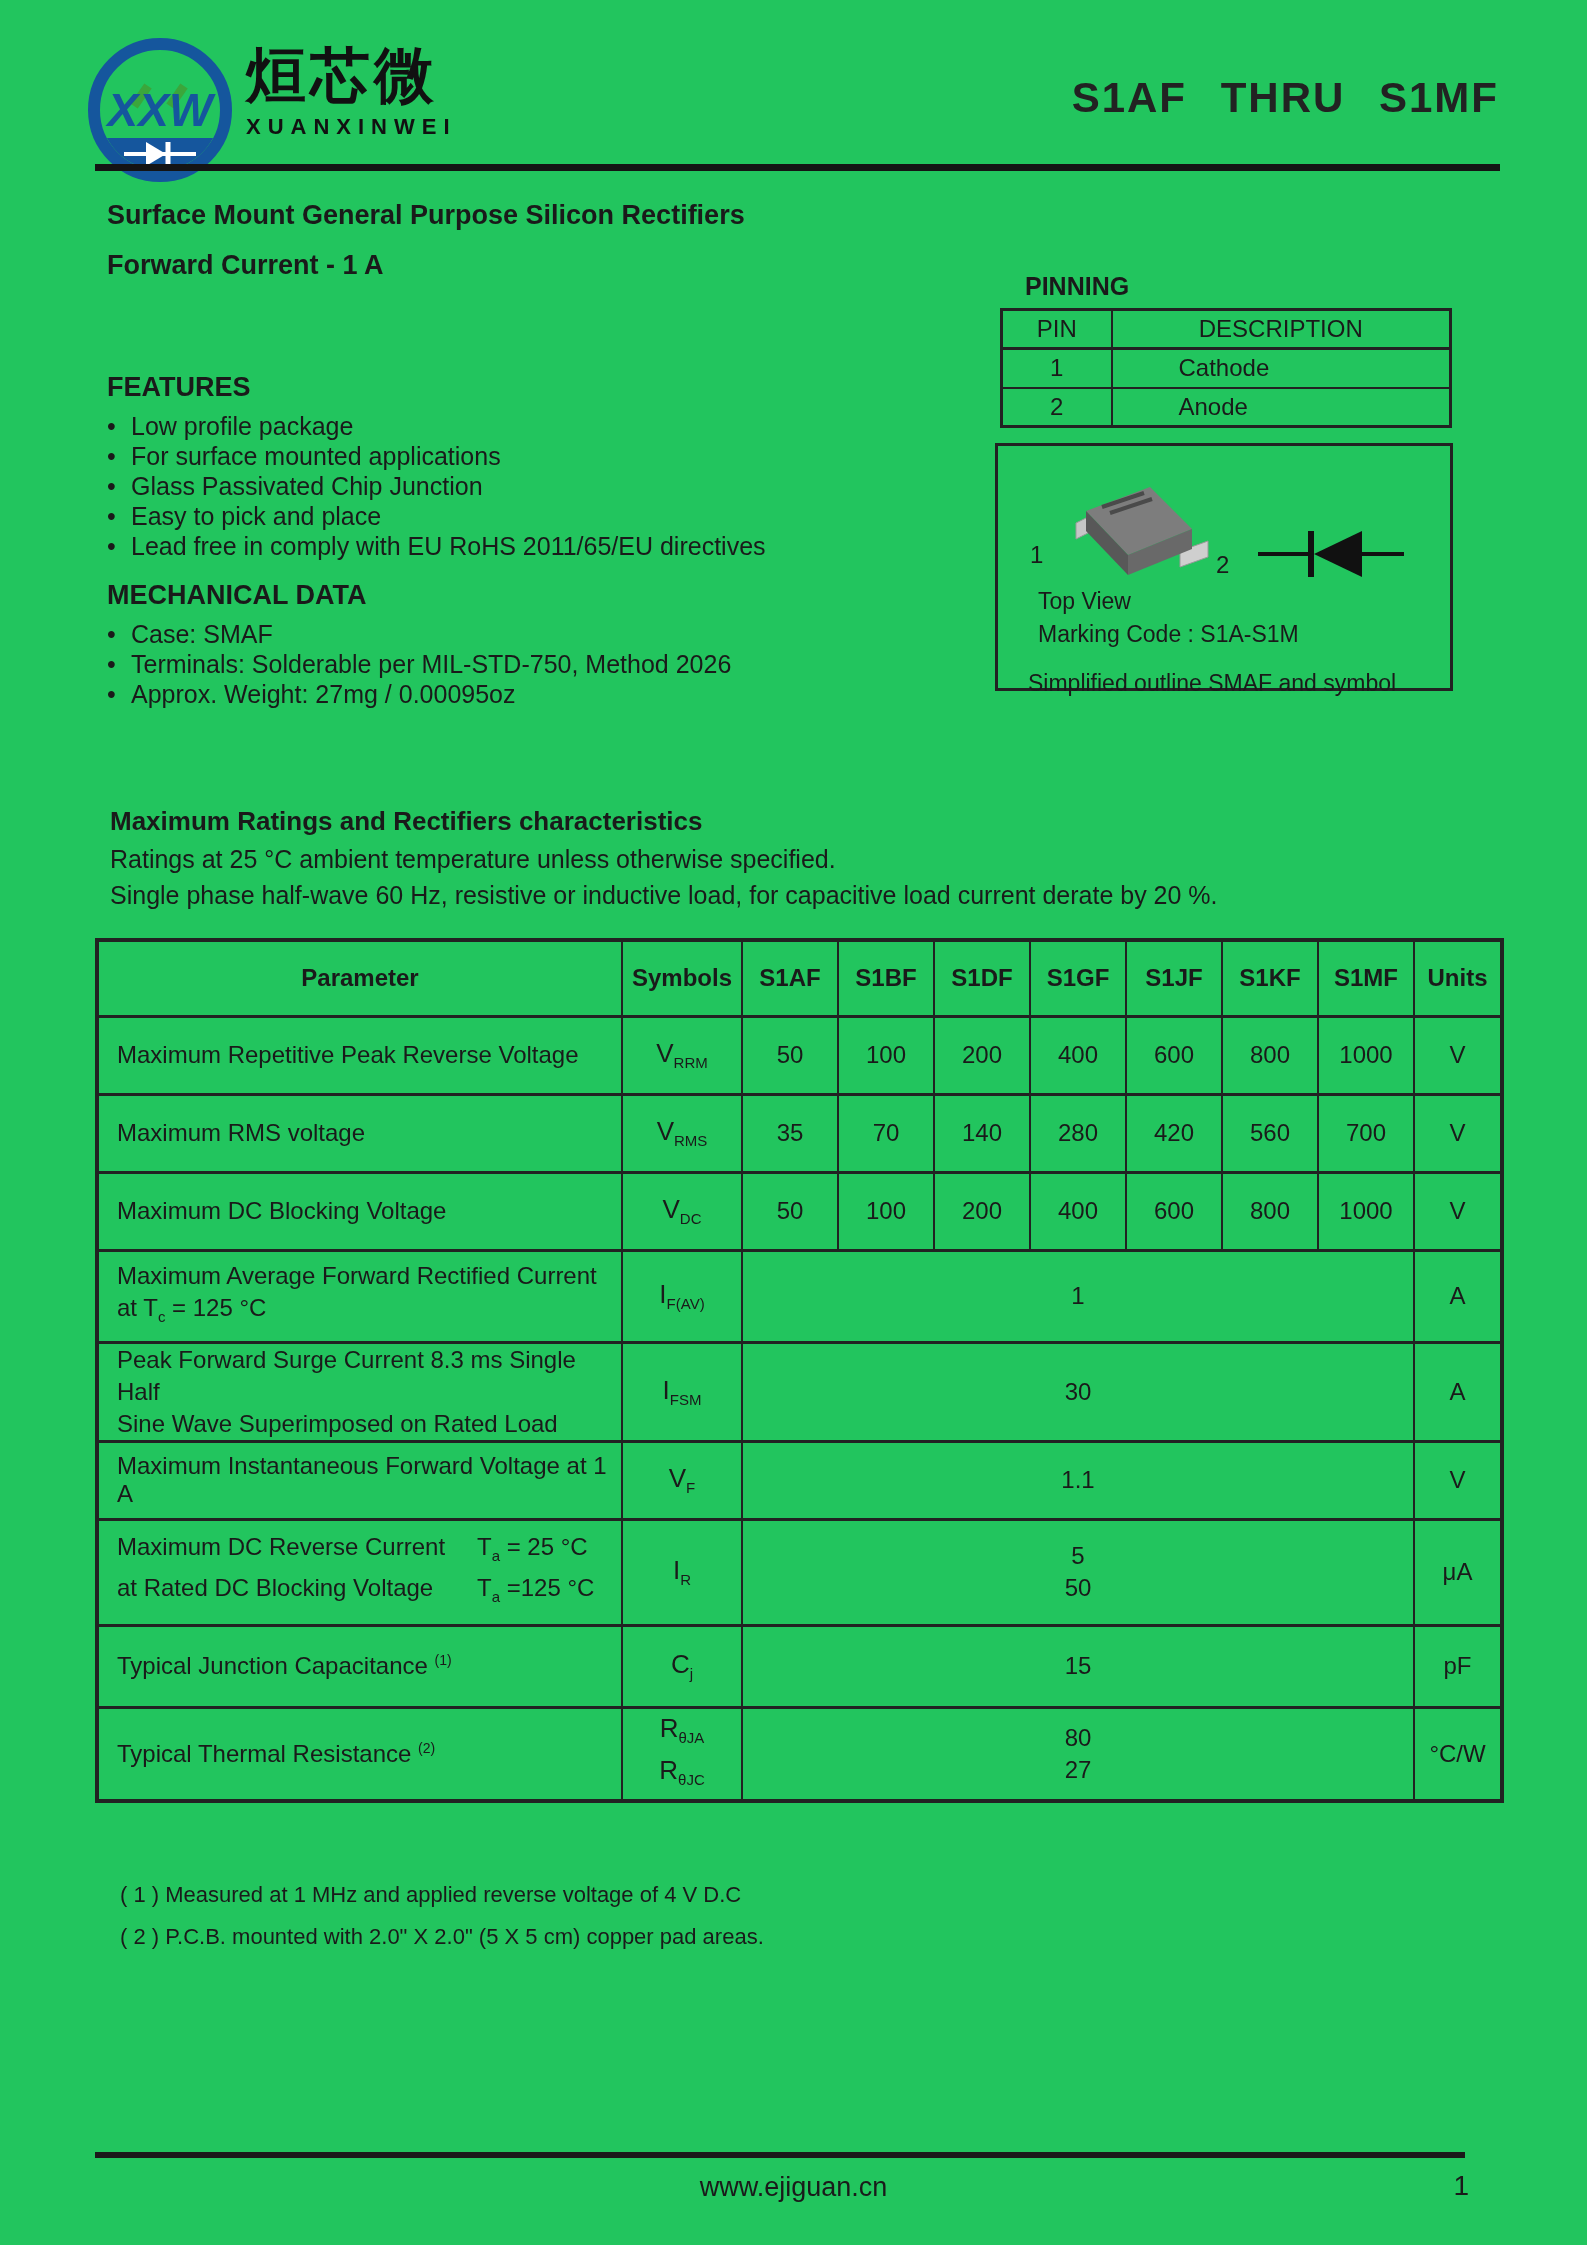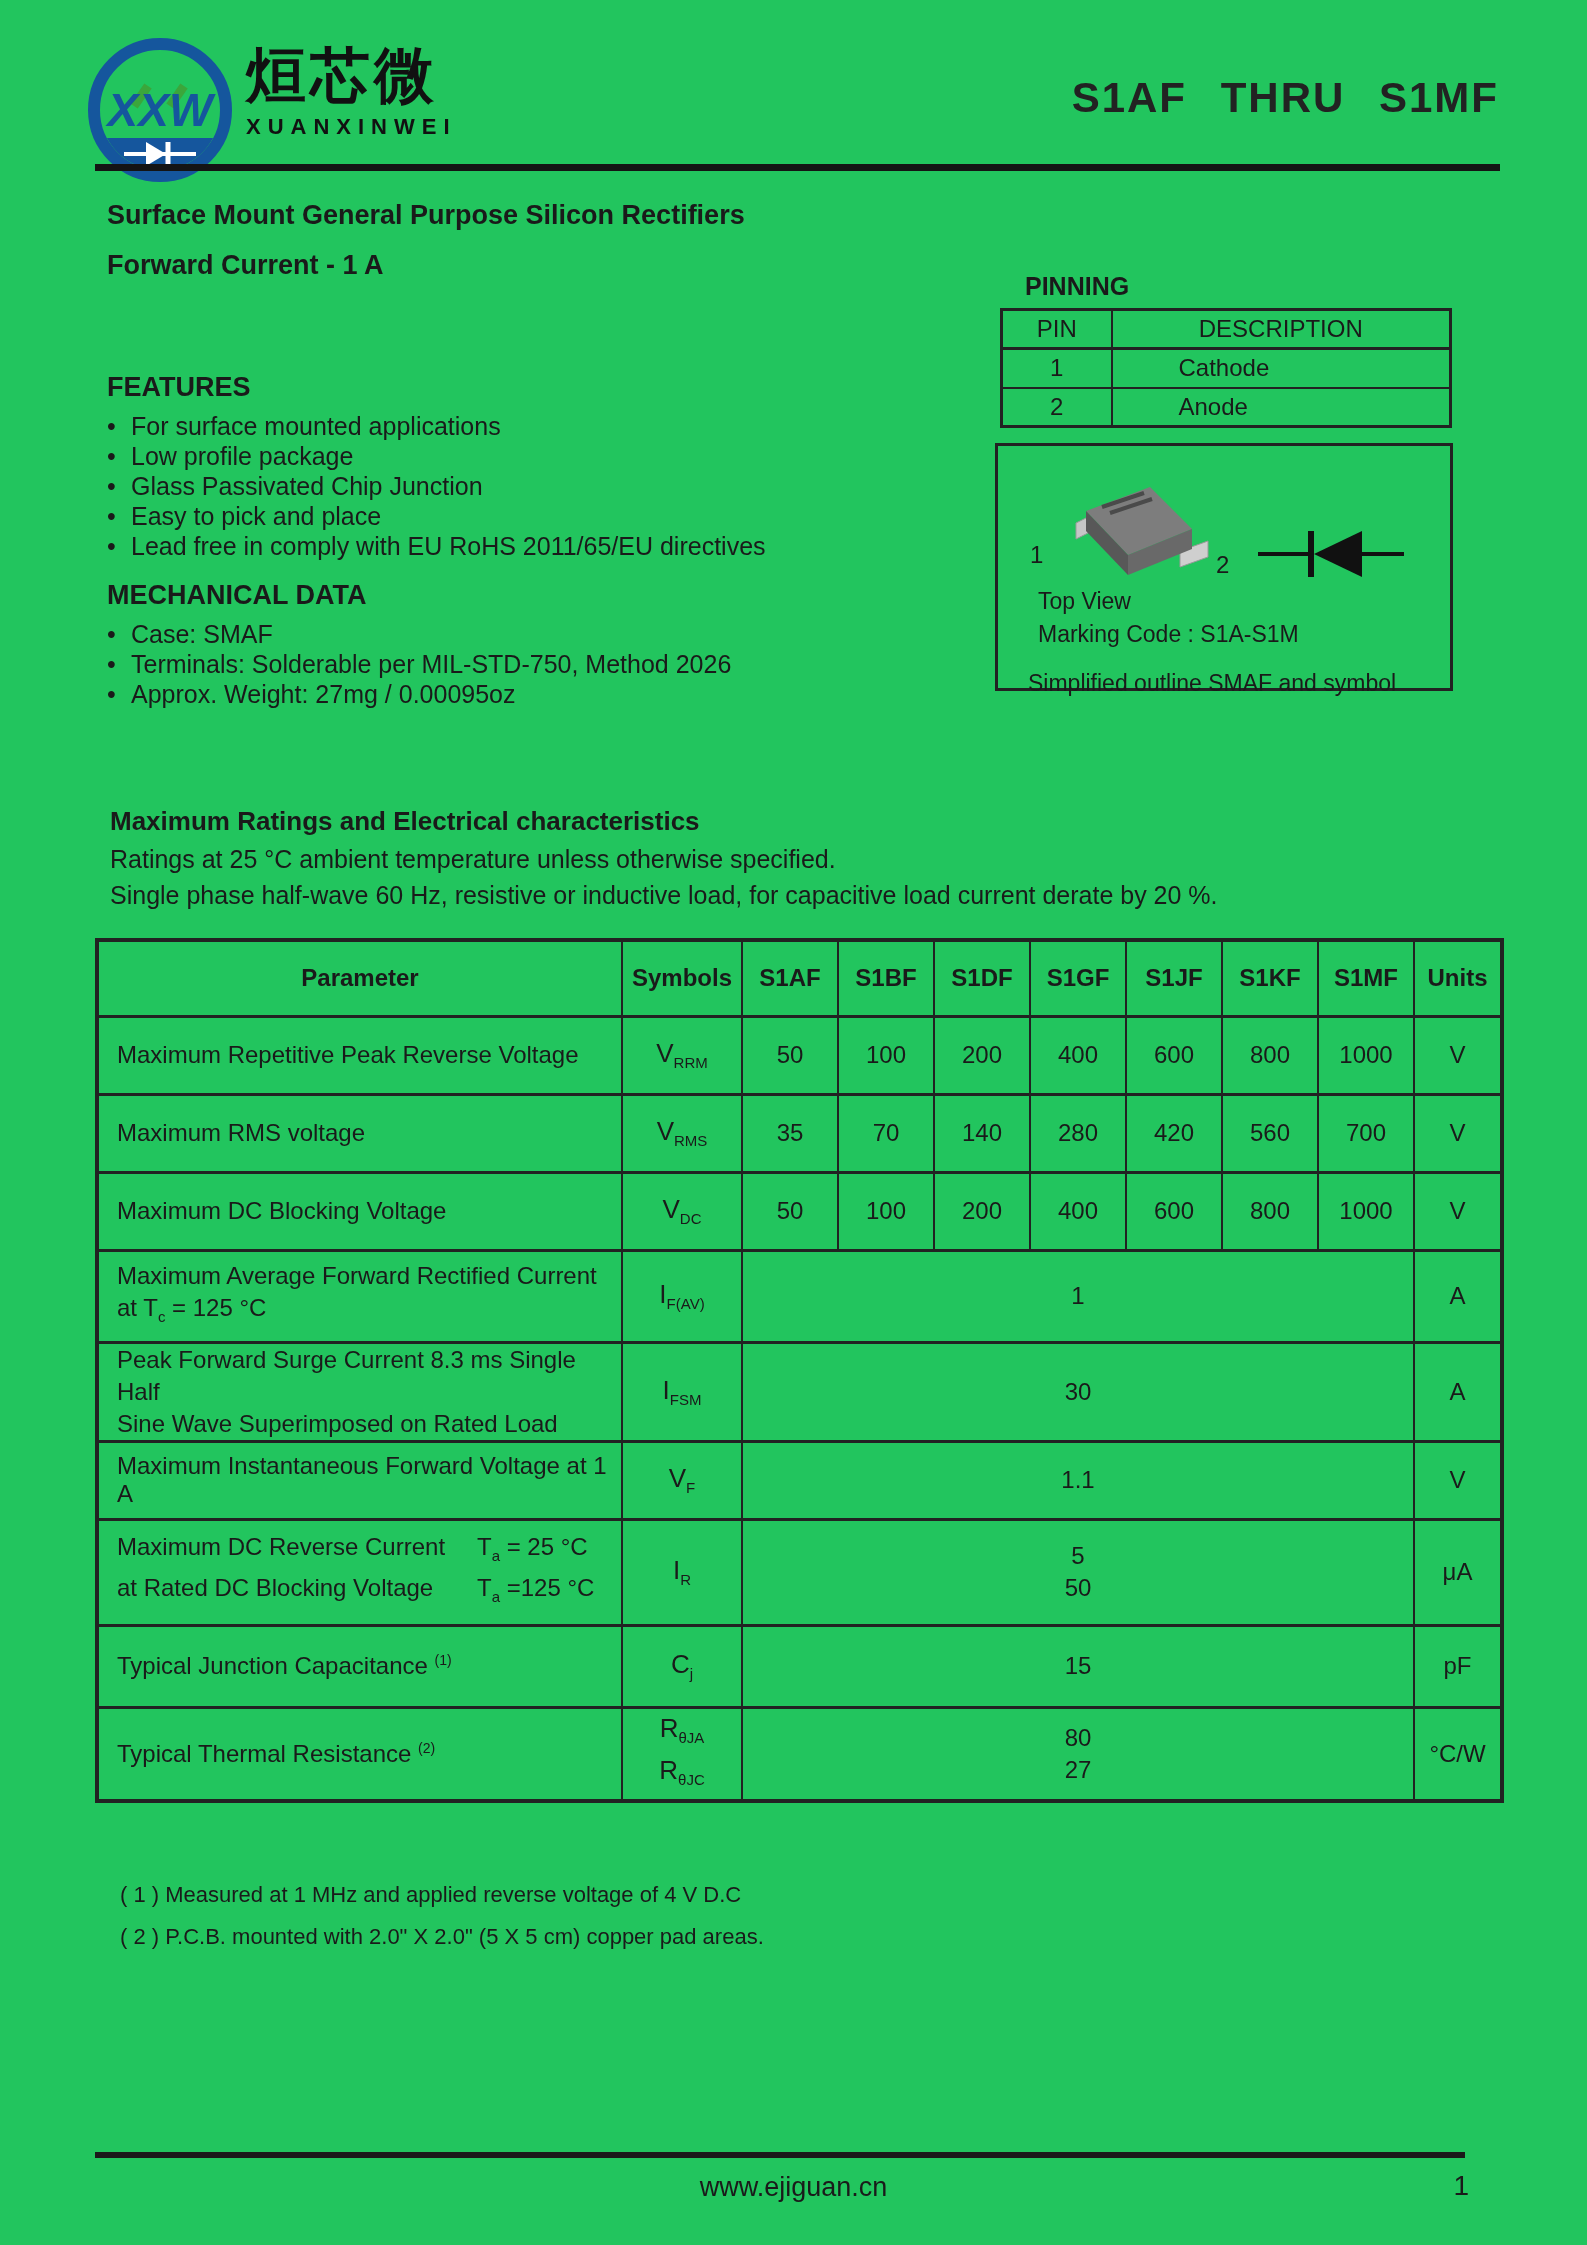--- a/index.html
+++ b/index.html
@@ -100,22 +100,22 @@
   <div class="top-rule"></div>
 
   <div class="intro">
     <div>Surface Mount General Purpose Silicon Rectifiers</div>
     <div>Forward Current - 1 A</div>
   </div>
 
   <div class="features">
     <div class="sec-head">FEATURES</div>
     <div class="blist">
+      <div><span class="b">•</span><span>Low profile package</span></div>
       <div><span class="b">•</span><span>For surface mounted applications</span></div>
-      <div><span class="b">•</span><span>Low profile package</span></div>
       <div><span class="b">•</span><span>Glass Passivated Chip Junction</span></div>
       <div><span class="b">•</span><span>Easy to pick and place</span></div>
       <div><span class="b">•</span><span>Lead free in comply with EU RoHS 2011/65/EU directives</span></div>
     </div>
   </div>
 
   <div class="mech">
     <div class="sec-head">MECHANICAL DATA</div>
     <div class="blist">
       <div><span class="b">•</span><span>Case: SMAF</span></div>
@@ -158,21 +158,21 @@
       <line x1="2" y1="30" x2="55" y2="30" stroke="#111" stroke-width="4"></line>
       <rect x="52" y="7" width="6" height="46" fill="#111"></rect>
       <polygon points="58,30 106,7 106,53" fill="#111"></polygon>
       <line x1="106" y1="30" x2="148" y2="30" stroke="#111" stroke-width="4"></line>
     </svg>
     <div class="pkg-cap1">Top View</div>
     <div class="pkg-cap2">Marking Code :  S1A-S1M</div>
     <div class="pkg-cap3">Simplified outline SMAF and symbol</div>
   </div>
 
-  <div class="ratings-head">Maximum Ratings and Electrical characteristics</div>
+  <div class="ratings-head">Maximum Ratings and Rectifiers characteristics</div>
   <div class="ratings-n1">Ratings at 25 °C ambient temperature unless otherwise specified.</div>
   <div class="ratings-n2">Single phase half-wave 60 Hz, resistive or inductive load, for capacitive load current derate by 20 %.</div>
 
   <table class="main-table">
     <colgroup>
       <col style="width:525px">
         <col style="width:120px">
       <col style="width:96px">
         <col style="width:96px">
         <col style="width:96px">

